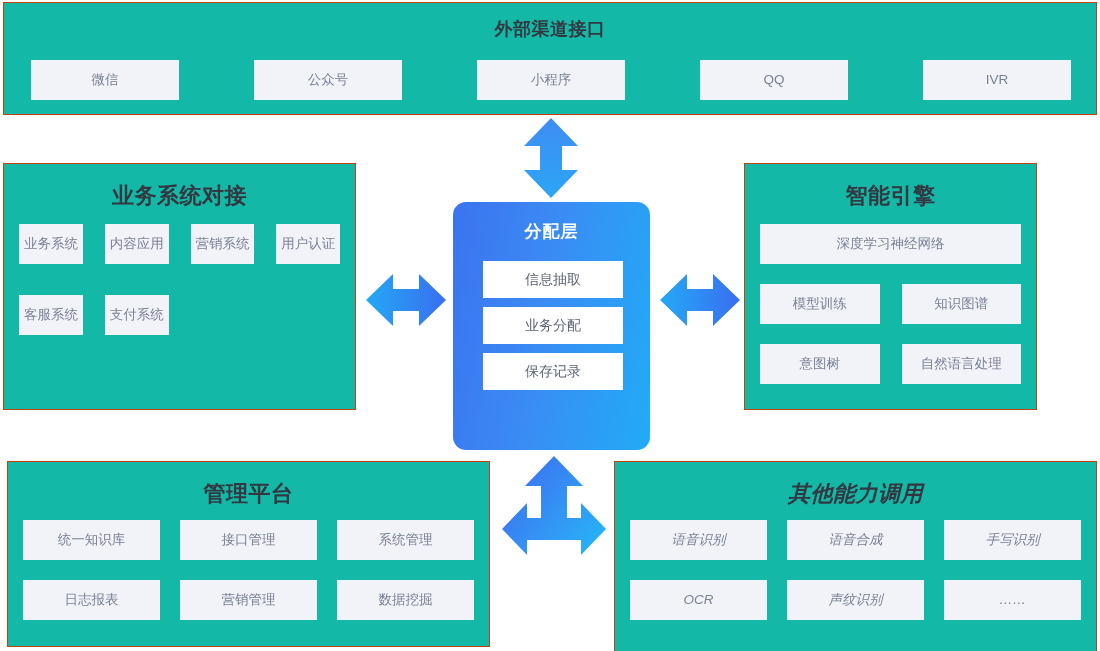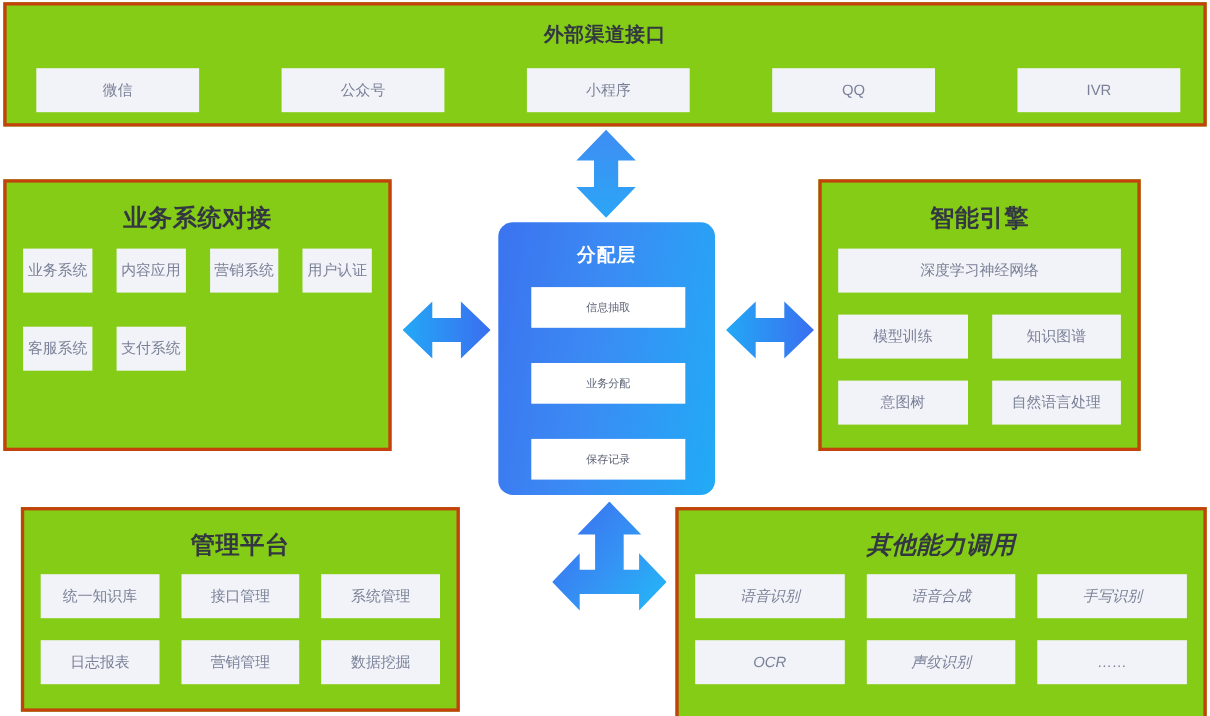--- a/index.html
+++ b/index.html
@@ -15,22 +15,22 @@
     position: relative;
     width: 1100px;
     height: 651px;
     background: #ffffff;
     overflow: hidden;
   }
 
   
   .panel {
     position: absolute;
-    background: #84cc16;
-    border: 3px solid #c2410c;
+    background: #14b8a6;
+    border: 1px solid #c2410c;
     box-sizing: border-box;
   }
   .panel-title {
     text-align: center;
     font-size: 22px;
     font-weight: bold;
     color: #333741;
     letter-spacing: 0.5px;
   }
 
@@ -110,26 +110,26 @@
   }
   .center-items {
     position: absolute;
     left: 30px;
     top: 59px;
     width: 140px;
   }
   .center-items .white-tile {
     background: #ffffff;
     color: #5d6476;
-    font-size: 10px;
+    font-size: 14px;
     height: 37px;
     display: flex;
     align-items: center;
     justify-content: center;
-    margin-bottom: 32px;
+    margin-bottom: 9px;
   }
 
   
   #right-panel {
     left: 744px;
     top: 163px;
     width: 293px;
     height: 247px;
   }
   #right-panel .panel-title { margin-top: 17px; }
@@ -146,23 +146,23 @@
     right: 15px;
     top: 120px;
     display: grid;
     grid-template-columns: 1fr 1fr;
     gap: 20px 22px;
   }
   .engine-grid .tile { height: 40px; }
 
   
   #mgmt-panel {
-    left: 19px;
+    left: 7px;
     top: 461px;
-    width: 399px;
+    width: 483px;
     height: 186px;
   }
   #mgmt-panel .panel-title { margin-top: 17px; }
   .grid3 {
     position: absolute;
     left: 15px;
     right: 15px;
     top: 58px;
     display: grid;
     grid-template-columns: 1fr 1fr 1fr;

